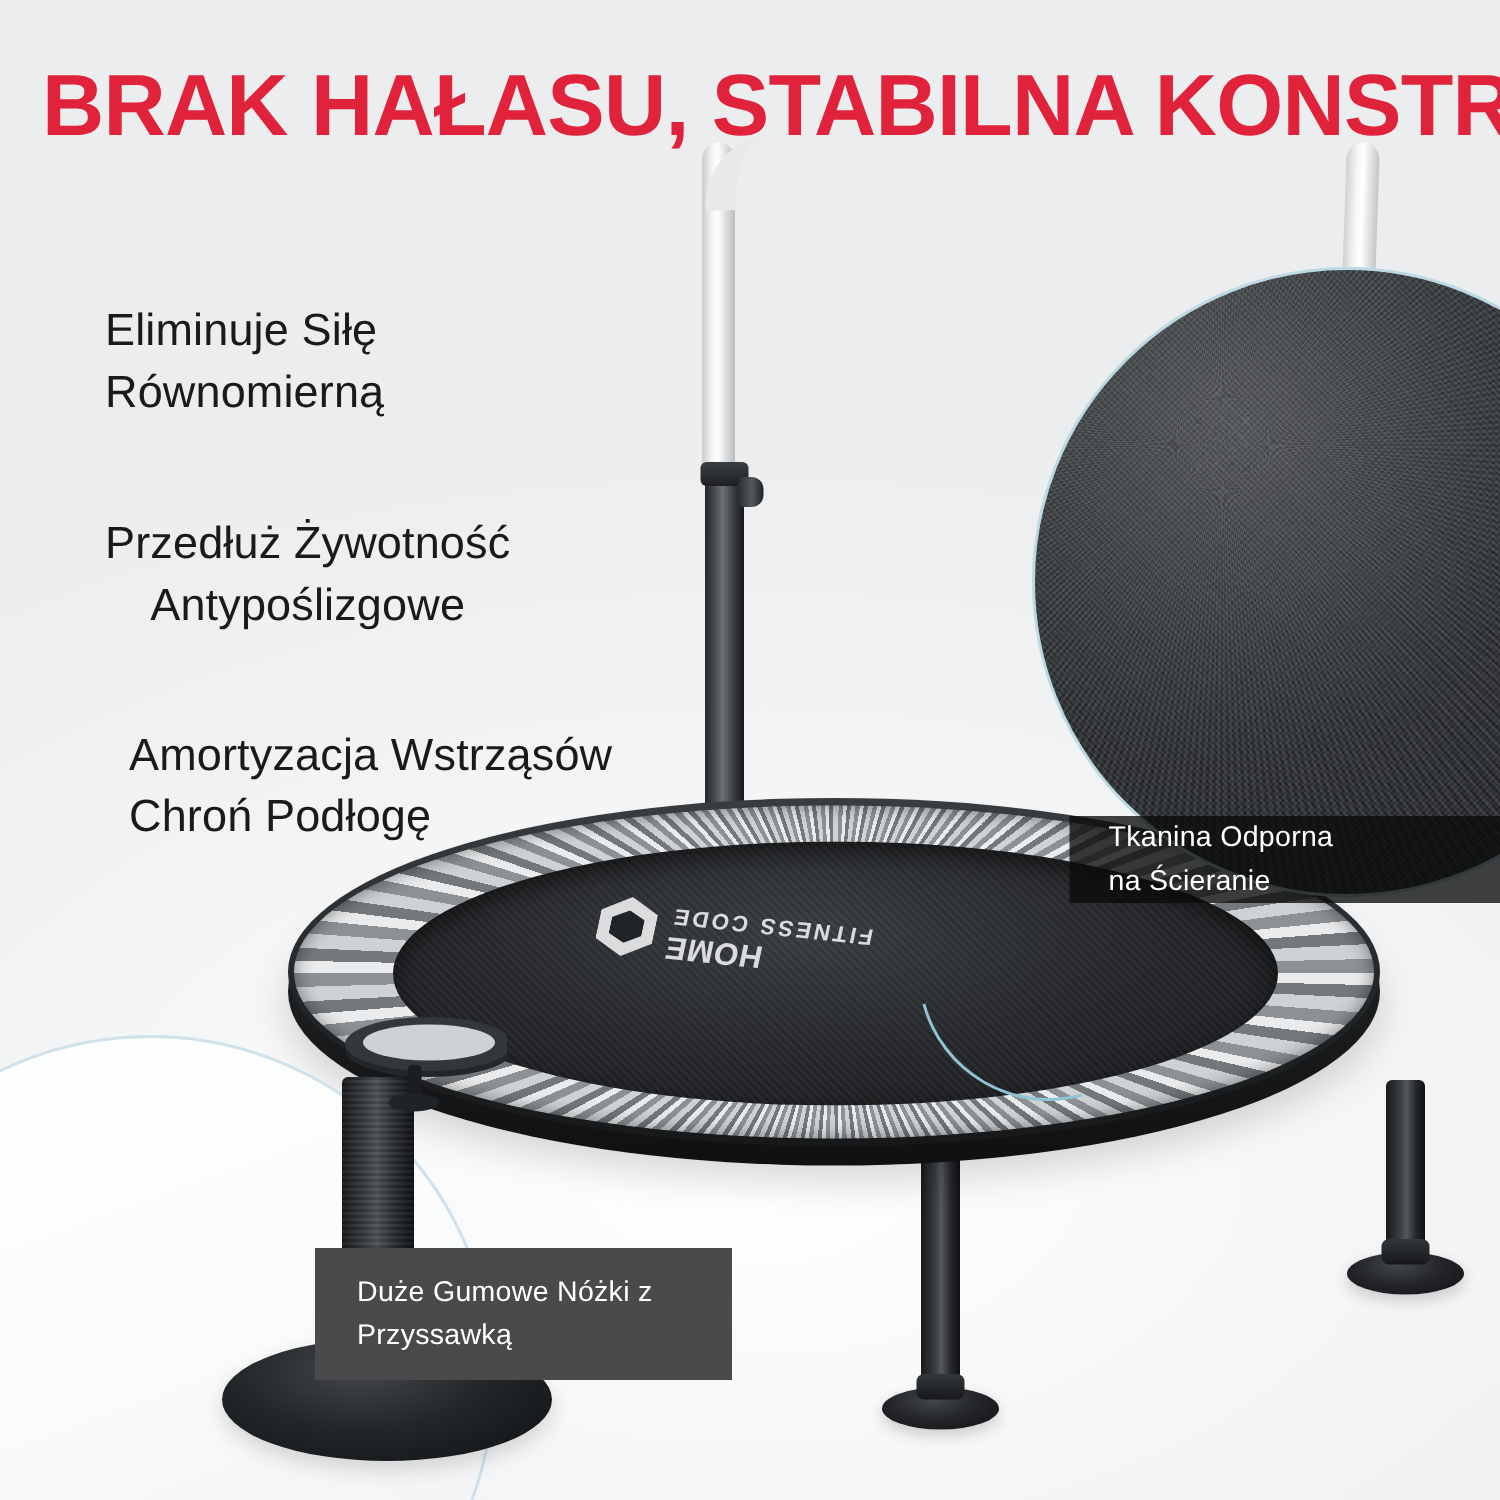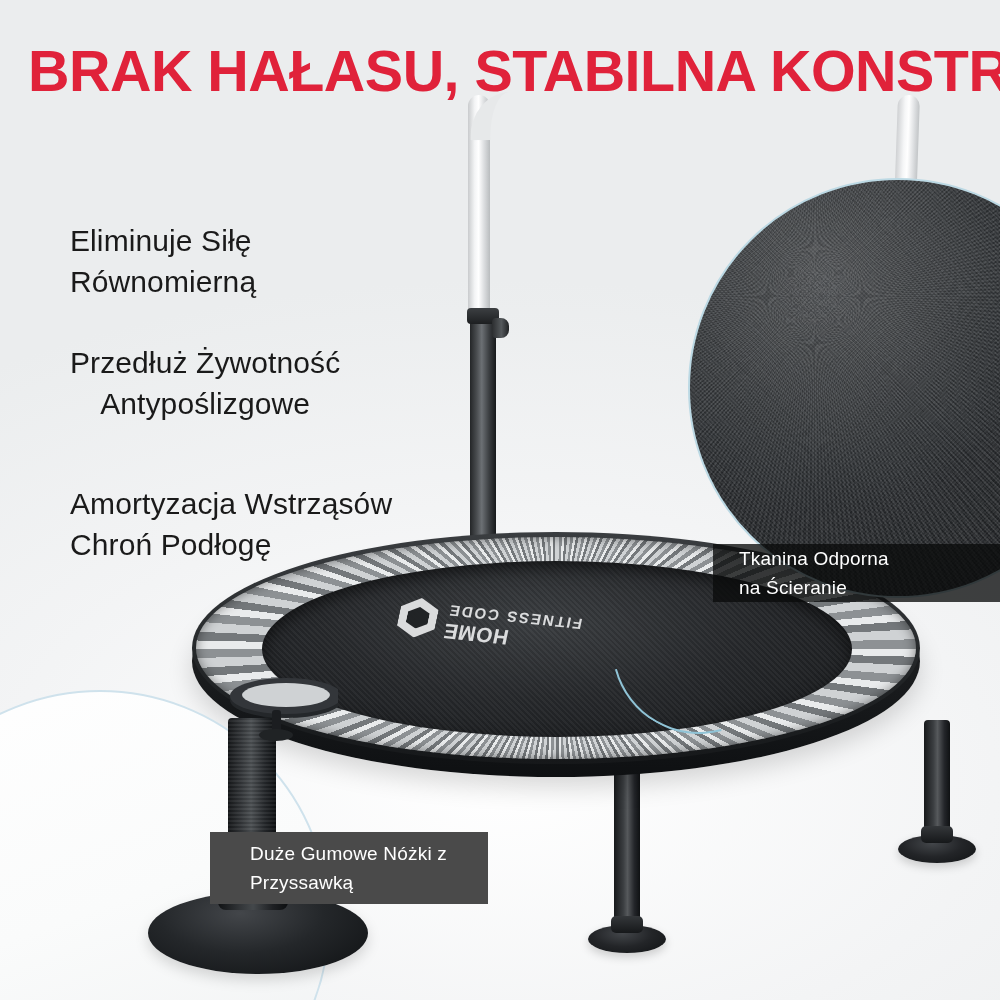--- a/index.html
+++ b/index.html
@@ -47,23 +47,23 @@
     position: absolute;
     left: 70px;
     color: #1a1a1a;
     font-size: 30px;
     line-height: 41px;
     font-weight: 400;
     letter-spacing: 0.1px;
     white-space: pre-line;
     z-index: 35;
   }
-  #feature-0 { top: 200px; margin-top: 20px; }
+  #feature-0 { top: 200px; }
   #feature-1 { top: 342px; text-align: center; }
-  #feature-2 { top: 483px; }
+  #feature-2 { top: 483px; margin-left: 16px; }
 
   
   #scene { position: absolute; inset: 0; z-index: 10; }
 
   
   .pole {
     position: absolute;
     z-index: 12;
   }
   #pole-left {
@@ -354,22 +354,22 @@
     top: 544px;
     width: 300px;
     height: 58px;
     padding-left: 26px;
     background: rgba(10,11,12,0.78);
   }
   #callout-feet {
     left: 210px;
     top: 832px;
     width: 278px;
-    height: 72px;
-    padding-left: 40px;
+    height: 88px;
+    padding-left: 28px;
     background: #4a4a4a;
   }
 </style>
 </head>
 <body>
 
 <div id="page">
 
   <div id="scene">
 

